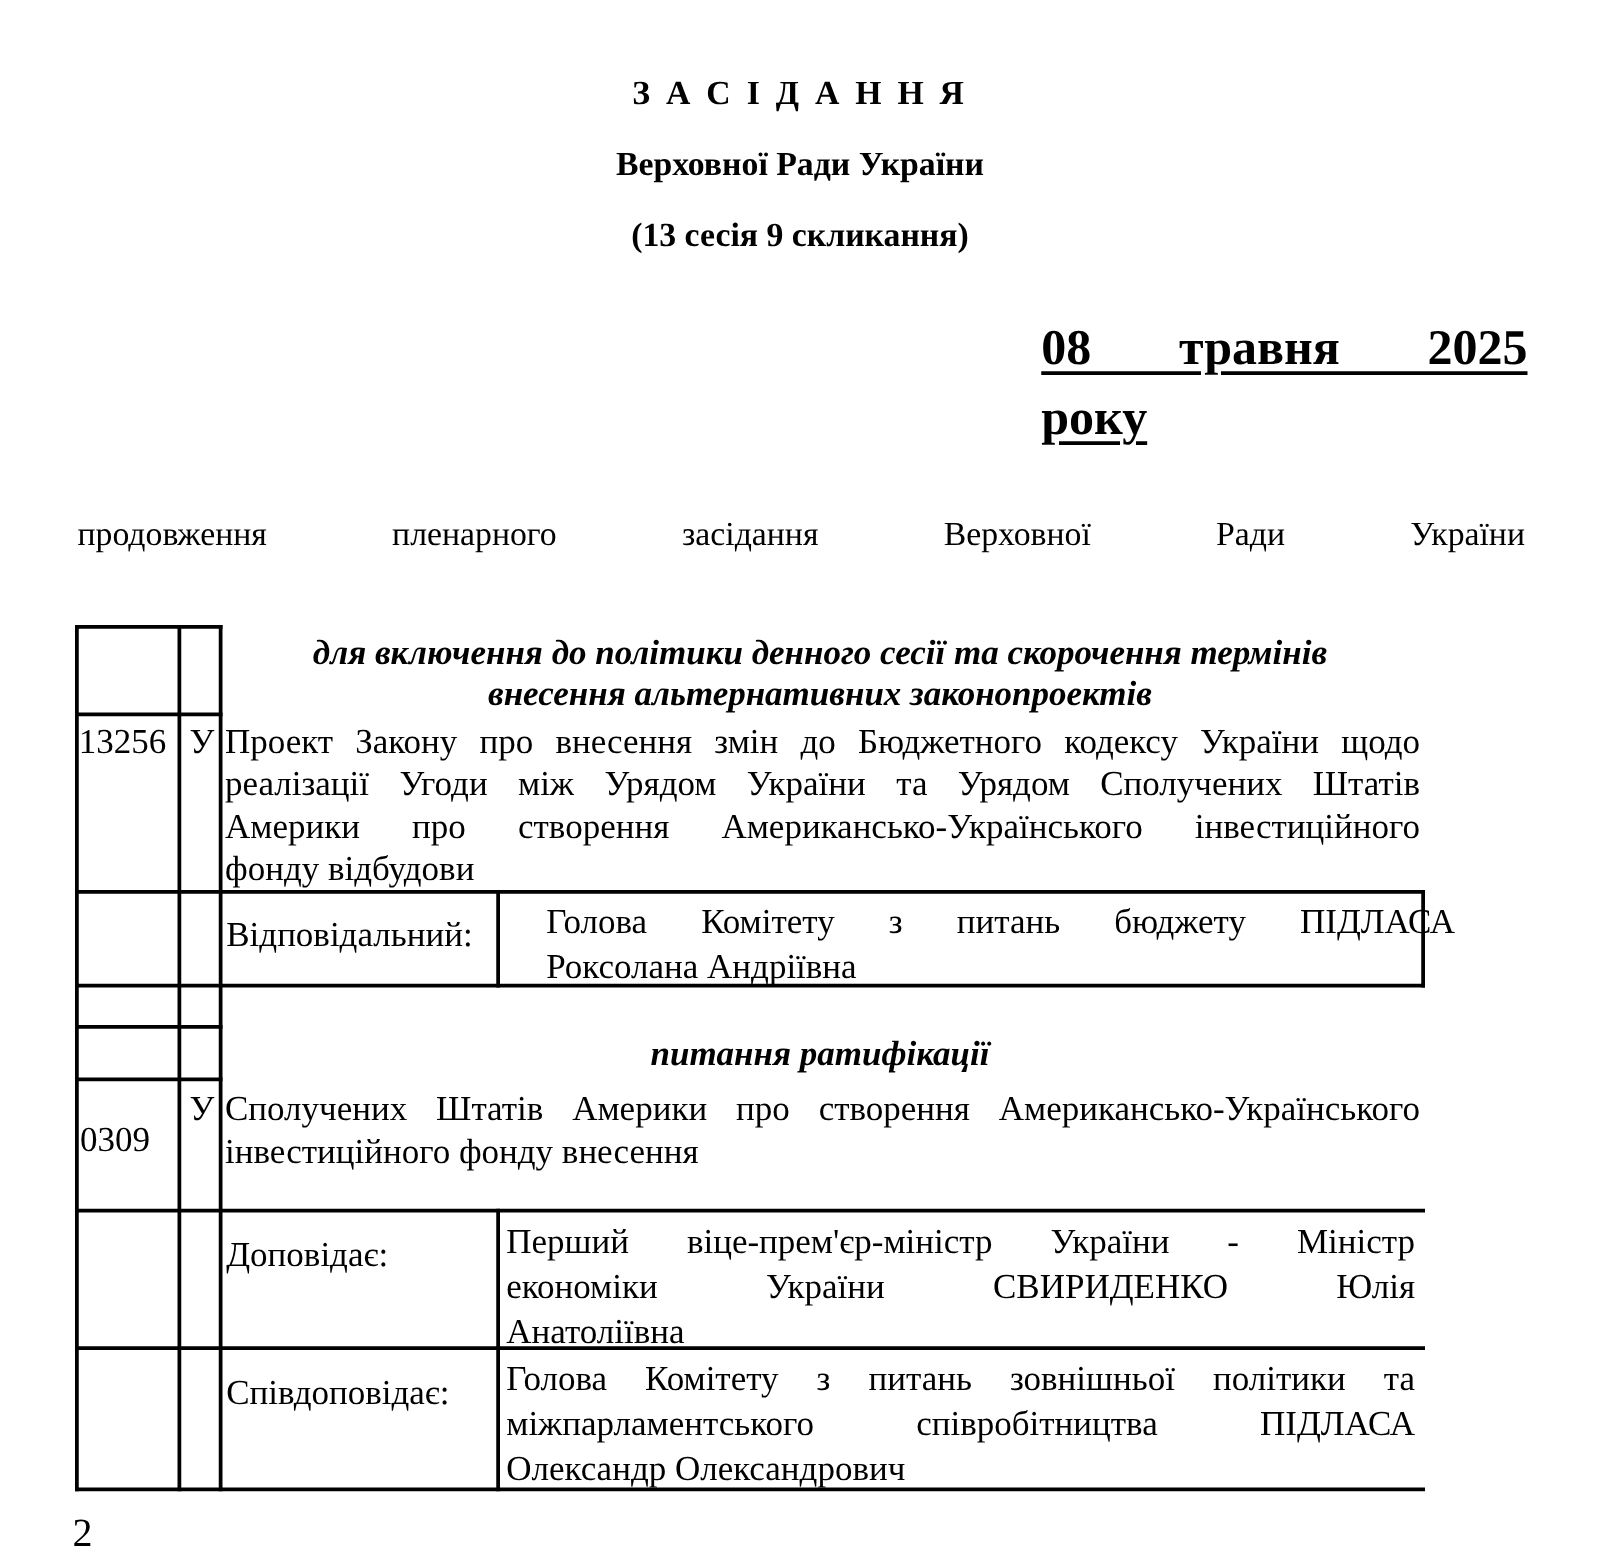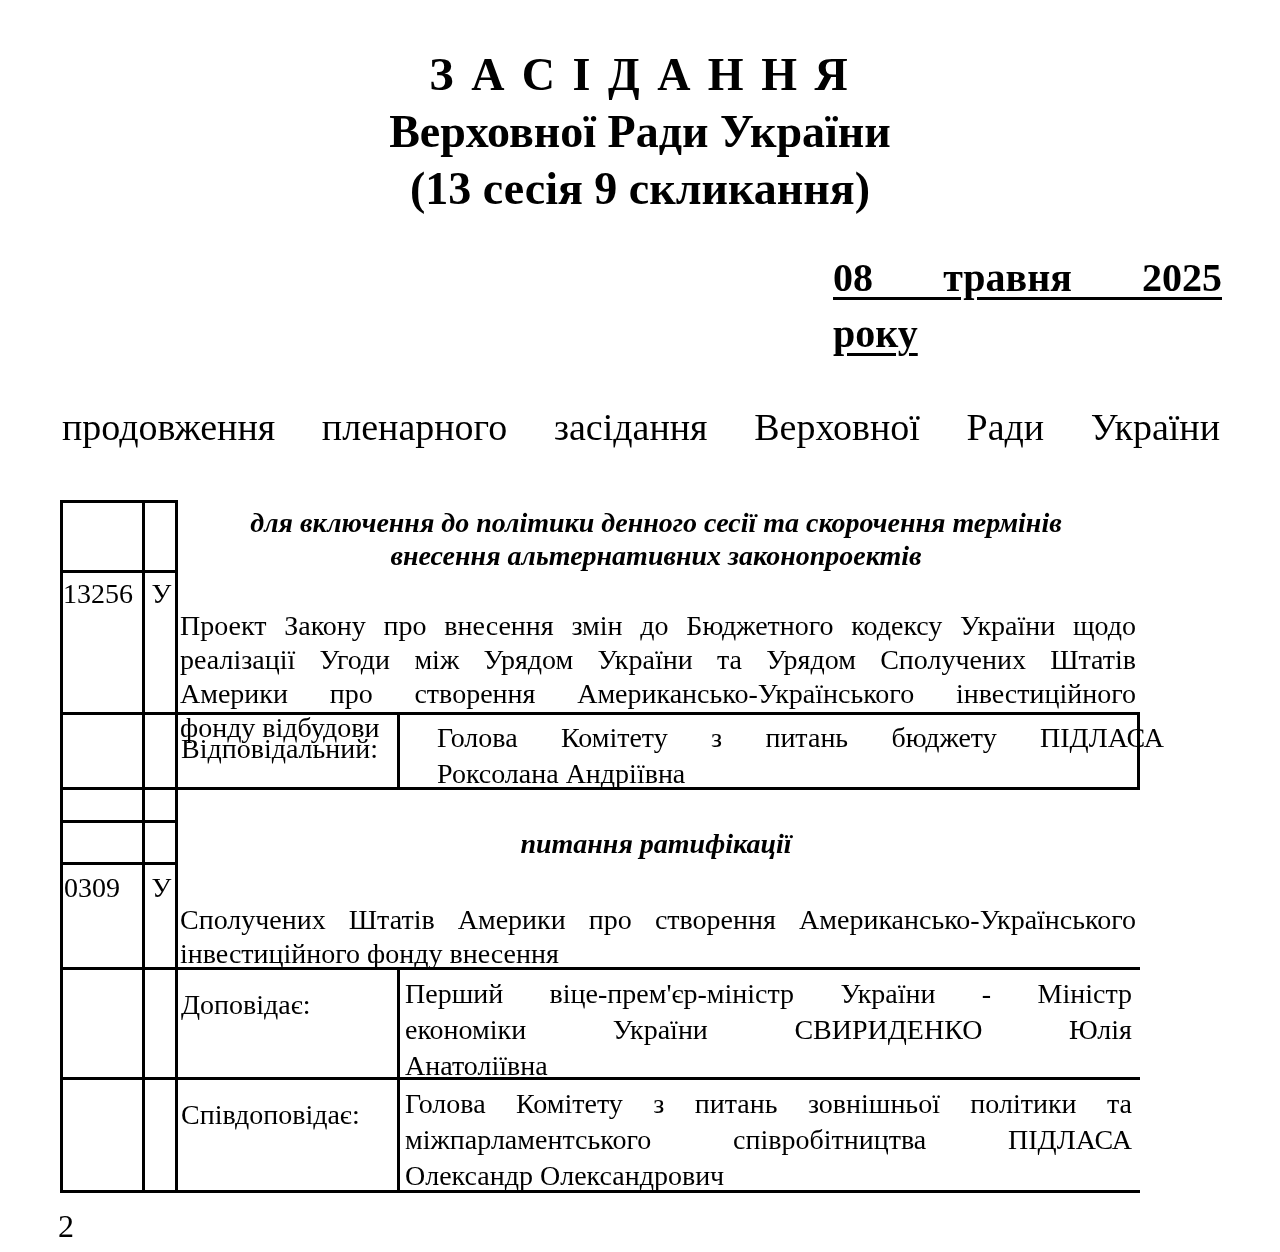--- a/index.html
+++ b/index.html
@@ -4,29 +4,29 @@
 <style>
   * { margin:0; padding:0; box-sizing:border-box; }
   html,body { background:#fff; }
   body {
     width:1280px; height:1252px; position:relative; overflow:hidden;
     font-family:"Liberation Serif","DejaVu Serif",serif; color:#000;
   }
   .abs { position:absolute; }
   .gline { position:absolute; background:#000; }
   .title-block { left:0; top:46px; width:1280px; text-align:center;
-    font-size:46px; font-weight:bold; line-height:57px; }
+    font-size:27px; font-weight:bold; line-height:57px; }
   .title-l1 { letter-spacing:3px; }
   .date-block { left:833px; top:250px; width:389px;
     font-size:40px; font-weight:bold; line-height:56px;
     text-decoration:underline; text-decoration-thickness:3px; text-underline-offset:6px; }
-  .subtitle { left:62px; top:404px; width:1158px; font-size:38px; line-height:46px; }
+  .subtitle { left:62px; top:404px; width:1158px; font-size:27px; line-height:46px; }
   .jl { text-align:justify; text-align-last:justify; }
   .ll { text-align:right; text-align-last:left; }
-  .tcell { font-size:28px; line-height:34px;margin-top:32px; }
+  .tcell { font-size:28px; line-height:34px; }
   .scell { font-size:28px; line-height:36px; }
   .sec-head { font-size:28px; font-weight:bold; font-style:italic;
     line-height:33px; text-align:center; }
   .num { font-size:28px; line-height:34px; }
   .flag { font-size:28px; line-height:34px; text-align:center; }
   .lbl { font-size:28px; line-height:36px;margin-top:11px; }
   .pageno { left:58px; top:1208px; font-size:32px; }
 </style>
 </head>
 <body>
@@ -78,21 +78,21 @@
   </div>
 
   <div class="abs lbl" style="left:181px;top:720px;width:214px;">Відповідальний:</div>
   <div class="abs scell" style="left:405px;top:720px;width:727px;margin-left:32px;">
     <div class="jl">Голова Комітету з питань бюджету ПІДЛАСА</div>
     <div class="ll">Роксолана Андріївна</div>
   </div>
 
   <div class="abs sec-head" style="left:175px;top:827px;width:962px;">питання ратифікації</div>
 
-  <div class="abs num" style="left:64px;top:871px;width:78px;">0309</div>
+  <div class="abs num" style="left:64px;top:896px;width:78px;">0309</div>
   <div class="abs flag" style="left:145px;top:871px;width:33px;">У</div>
   <div class="abs tcell" style="left:180px;top:871px;width:956px;">
     <div class="jl">Сполучених Штатів Америки про створення Американсько-Українського</div>
     <div class="ll">інвестиційного фонду внесення</div>
   </div>
 
   <div class="abs lbl" style="left:181px;top:976px;width:214px;">Доповідає:</div>
   <div class="abs scell" style="left:405px;top:976px;width:727px;">
     <div class="jl">Перший віце-прем'єр-міністр України - Міністр</div>
     <div class="jl">економіки України СВИРИДЕНКО Юлія</div>

